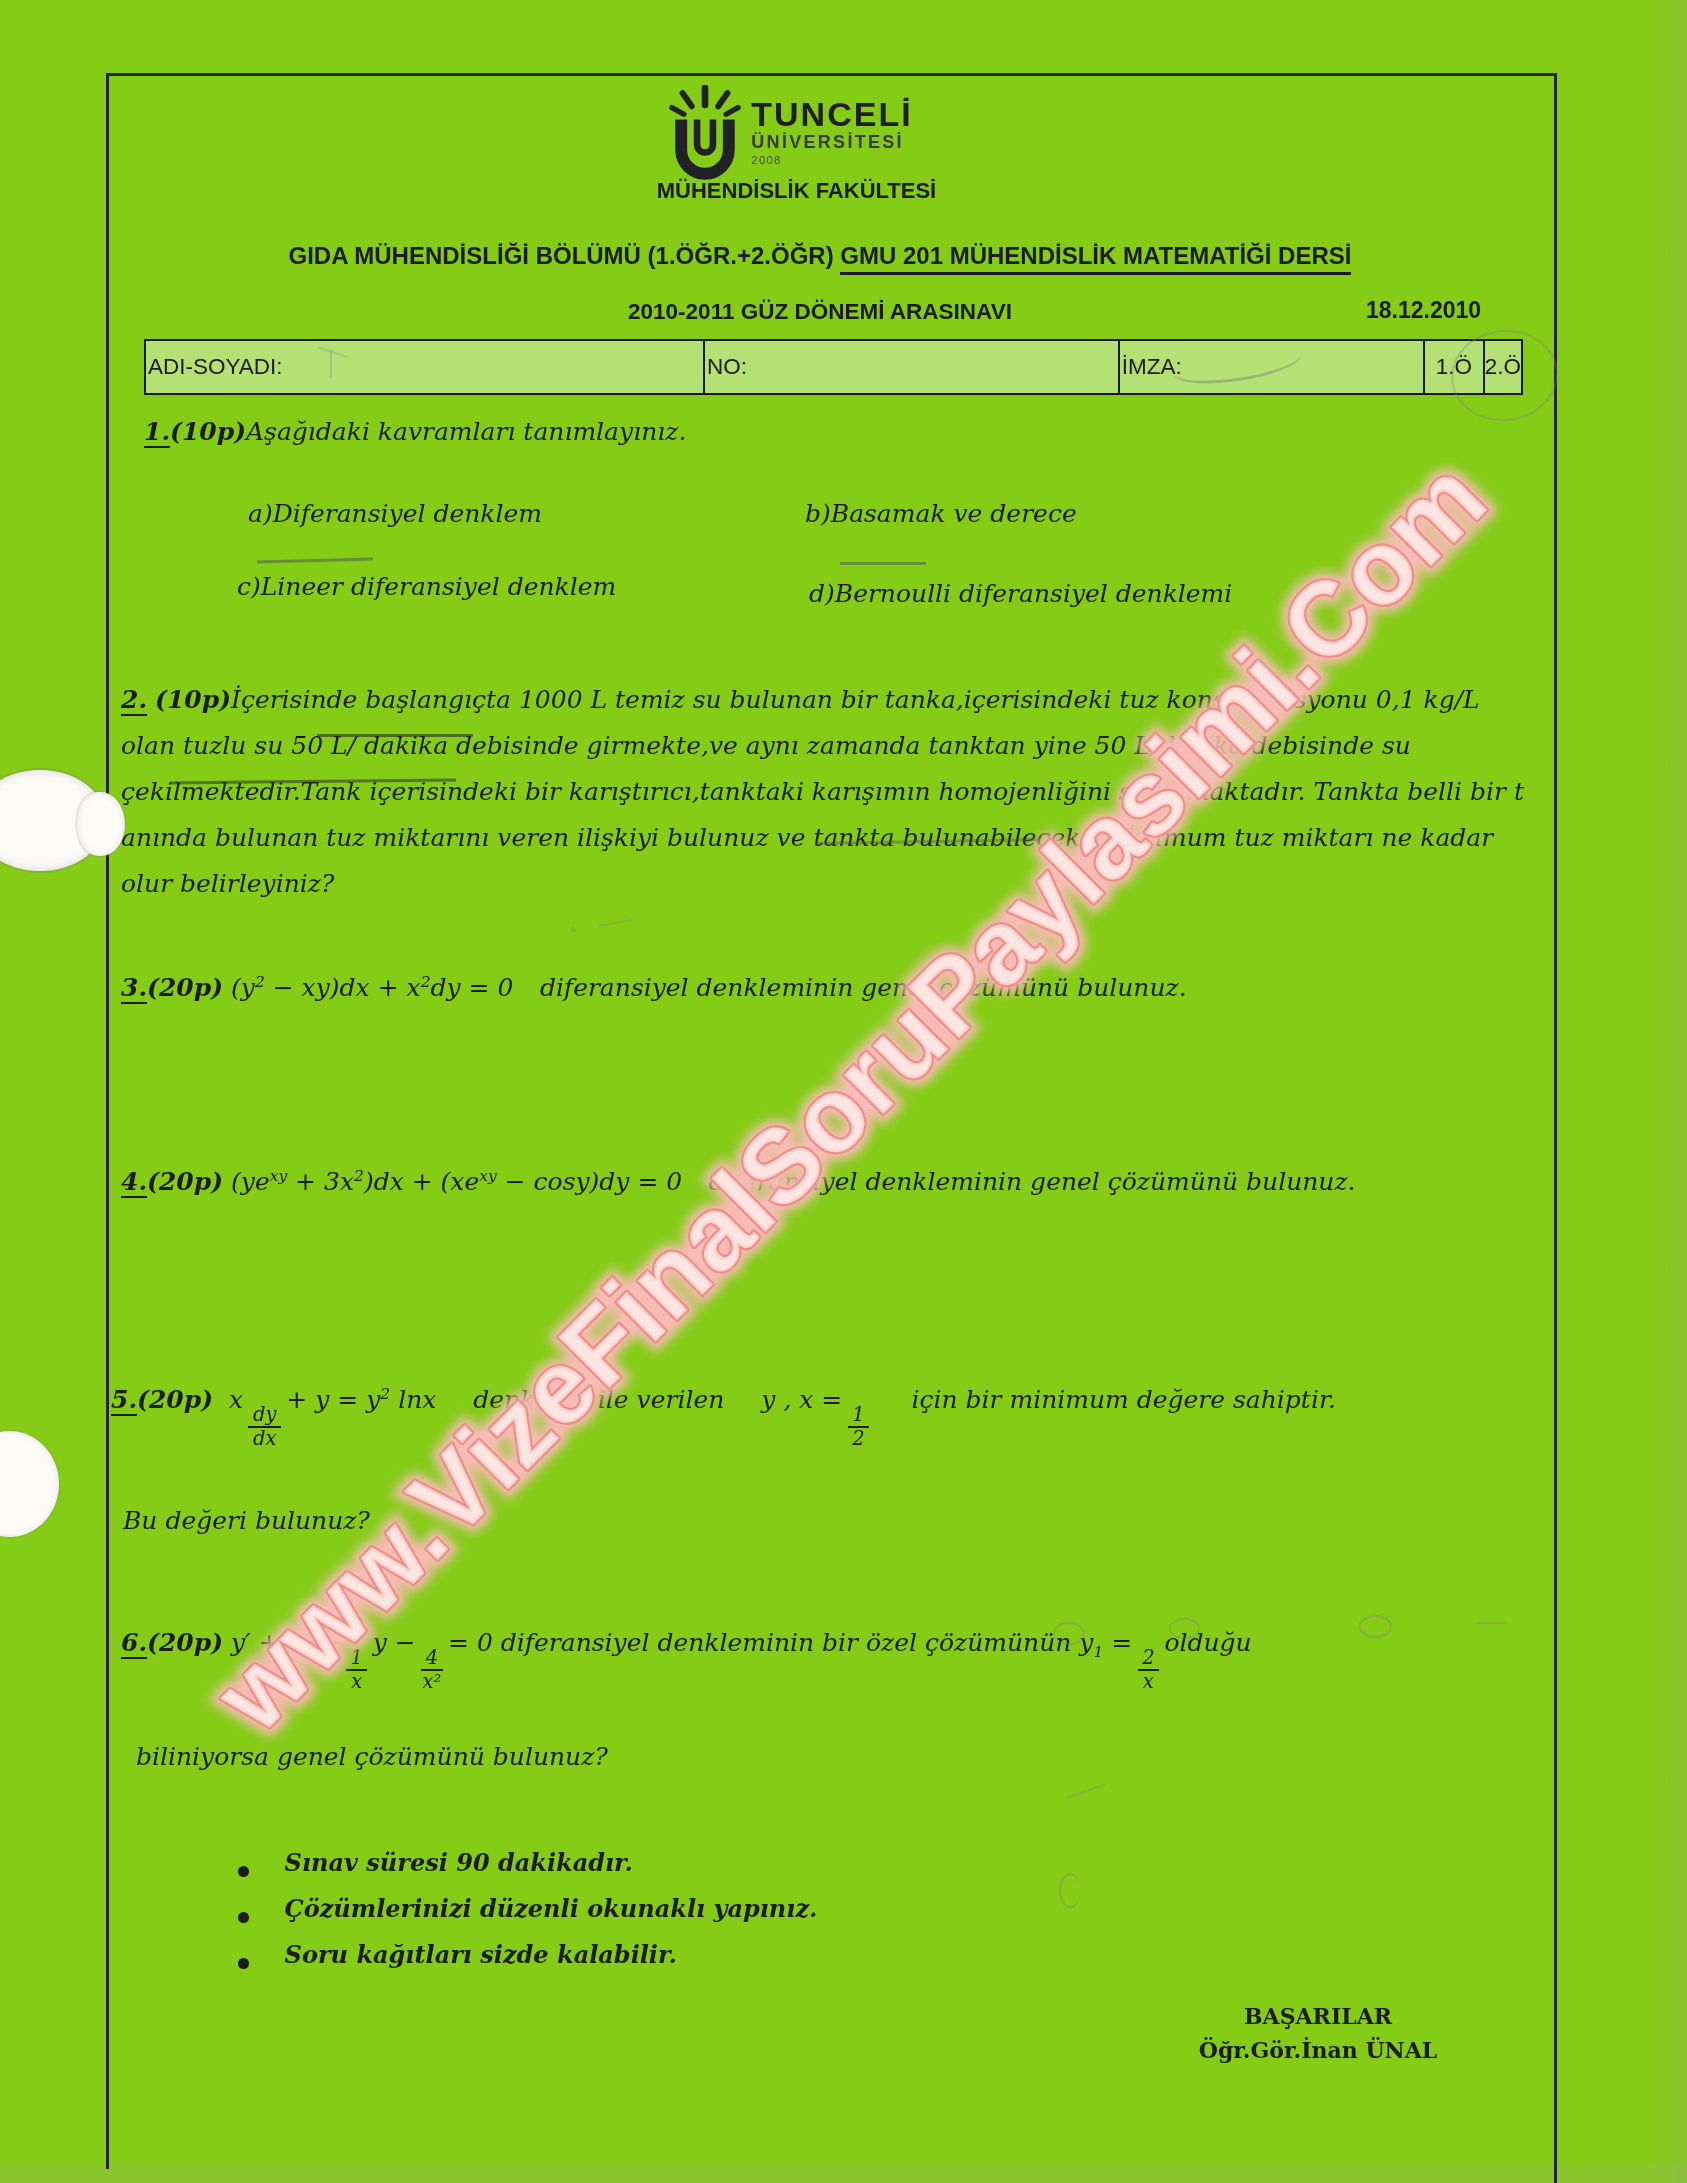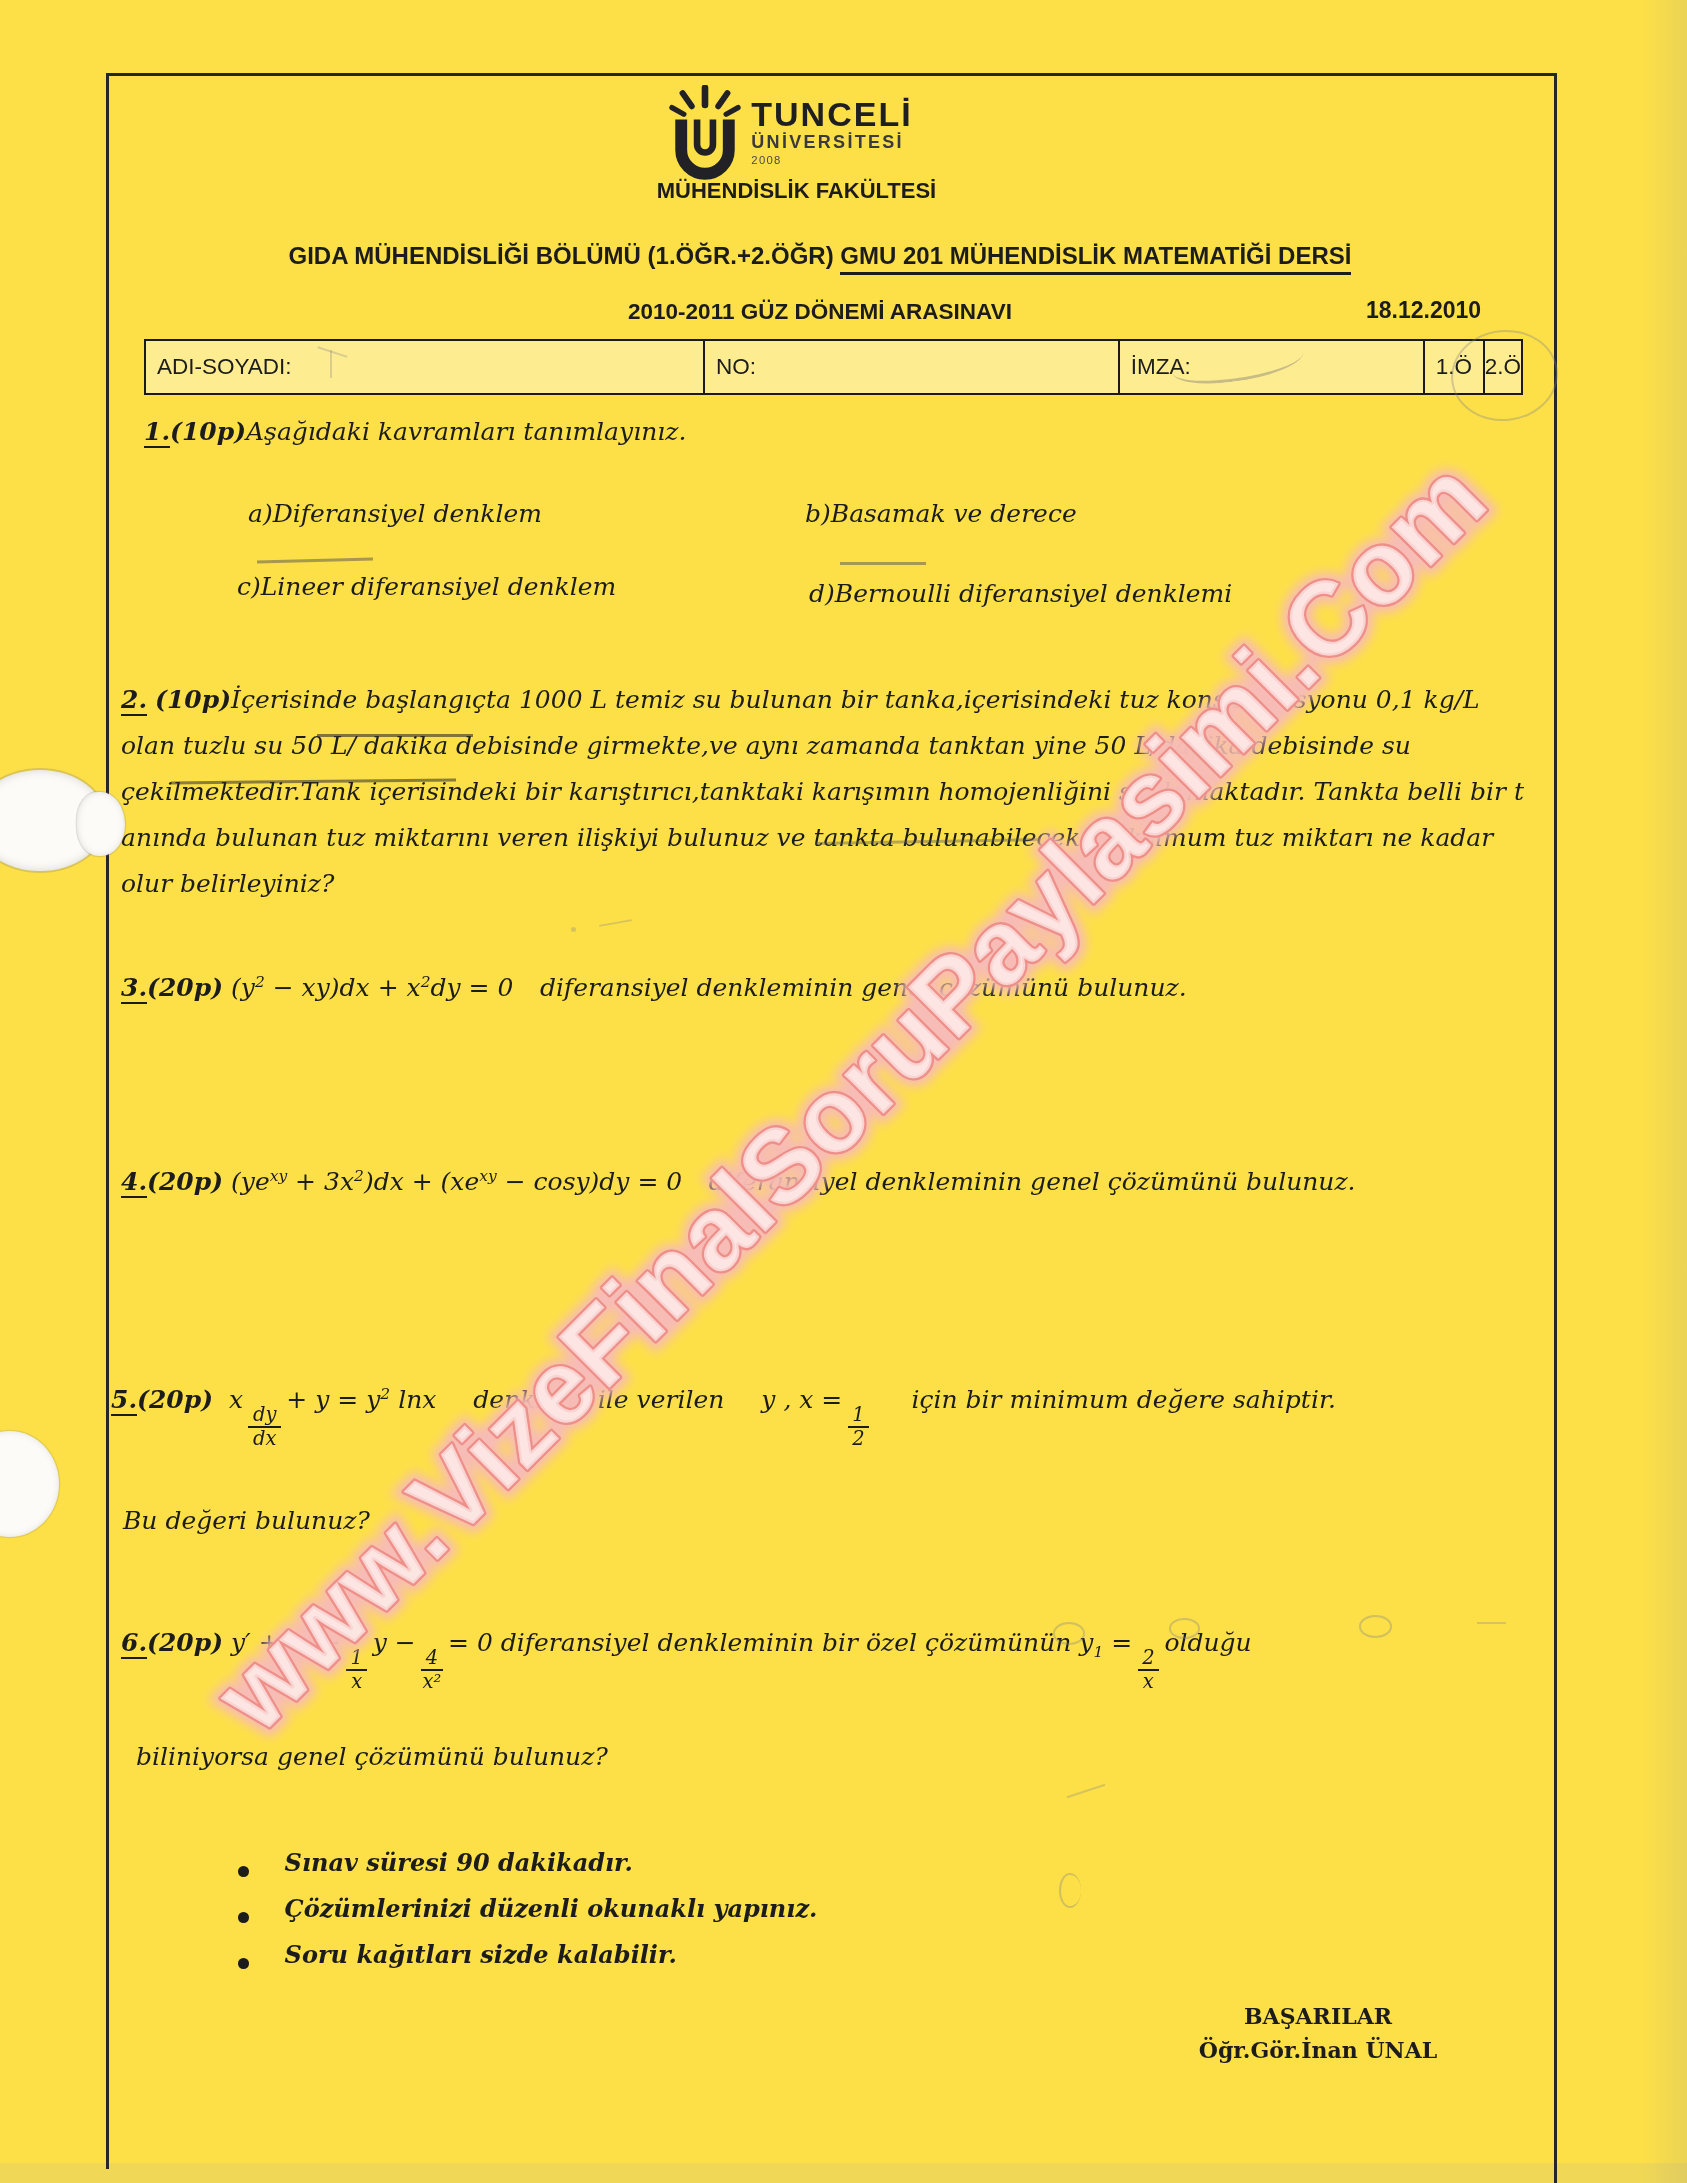--- a/index.html
+++ b/index.html
@@ -1,18 +1,18 @@
 <!DOCTYPE html>
 <html style="font-size:10.6px"><head>
 <meta charset="utf-8">
 <style>
   html,body{margin:0;padding:0;background:#e8e8e6;}
   .page{
     position:relative;width:1688px;height:2183px;
-    background:#fde047;overflow:hidden;color:#1c1c1c;
+    background:#84cc16;overflow:hidden;color:#1c1c1c;
     font-family:"DejaVu Serif",serif;
   }
   
   .frame{position:absolute;background:#26262a;z-index:6;}
   .frame-top{left:108px;top:73px;width:1449px;height:3.3px;}
   .frame-left{left:106px;top:73px;width:3.3px;height:2096px;}
   .frame-right{left:1554px;top:73px;width:3.3px;height:2110px;}
   .scan-edge-right{position:absolute;right:0;top:0;width:46px;height:100%;
     background:linear-gradient(to right,rgba(0,0,0,0),rgba(150,150,148,0.18));z-index:2;}
   .scan-edge-bottom{position:absolute;left:0;bottom:0;width:100%;height:20px;
@@ -32,21 +32,21 @@
   .dept .ul{border-bottom:3.3px solid #1c1c1c;padding-bottom:2.6px;}
   .exam-title{position:absolute;left:111px;top:299px;width:1418px;text-align:center;
     font-family:"Liberation Sans",sans-serif;font-weight:bold;font-size:22.5px;z-index:10;}
   .exam-date{position:absolute;left:1366px;top:297px;
     font-family:"Liberation Sans",sans-serif;font-weight:600;font-size:23px;z-index:10;}
 
   
   .info-table{position:absolute;left:144px;top:339px;width:1379px;height:56px;
     display:flex;border:2.6px solid #1a1a1e;box-sizing:border-box;z-index:10;
     font-family:"Liberation Sans",sans-serif;font-size:22.5px;background:rgba(255,255,255,0.4);}
-  .cell{display:flex;align-items:center;padding-left:11px;box-sizing:border-box;border-left:2px solid #1a1a1e;}
+  .cell{display:flex;align-items:center;padding-left:2px;box-sizing:border-box;border-left:2px solid #1a1a1e;}
   .cell:first-child{border-left:none;}
   .c-name{width:568px;}
   .c-no{width:423px;}
   .c-imza{width:311px;}
   .c-o1{width:61px;justify-content:center;padding-left:0;}
   .c-o2{width:56px;justify-content:center;padding-left:0;flex:1;}
 
   
   .q{position:absolute;z-index:10;font-size:25px;font-style:italic;line-height:1.25;}
   .qno{font-weight:bold;border-bottom:2.6px solid #1c1c1c;}

